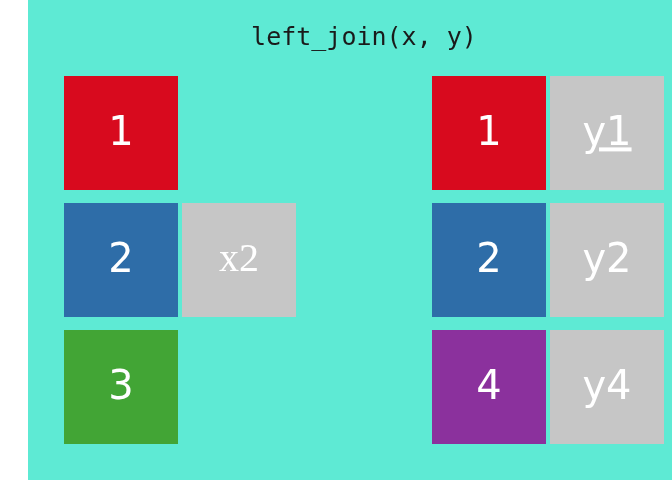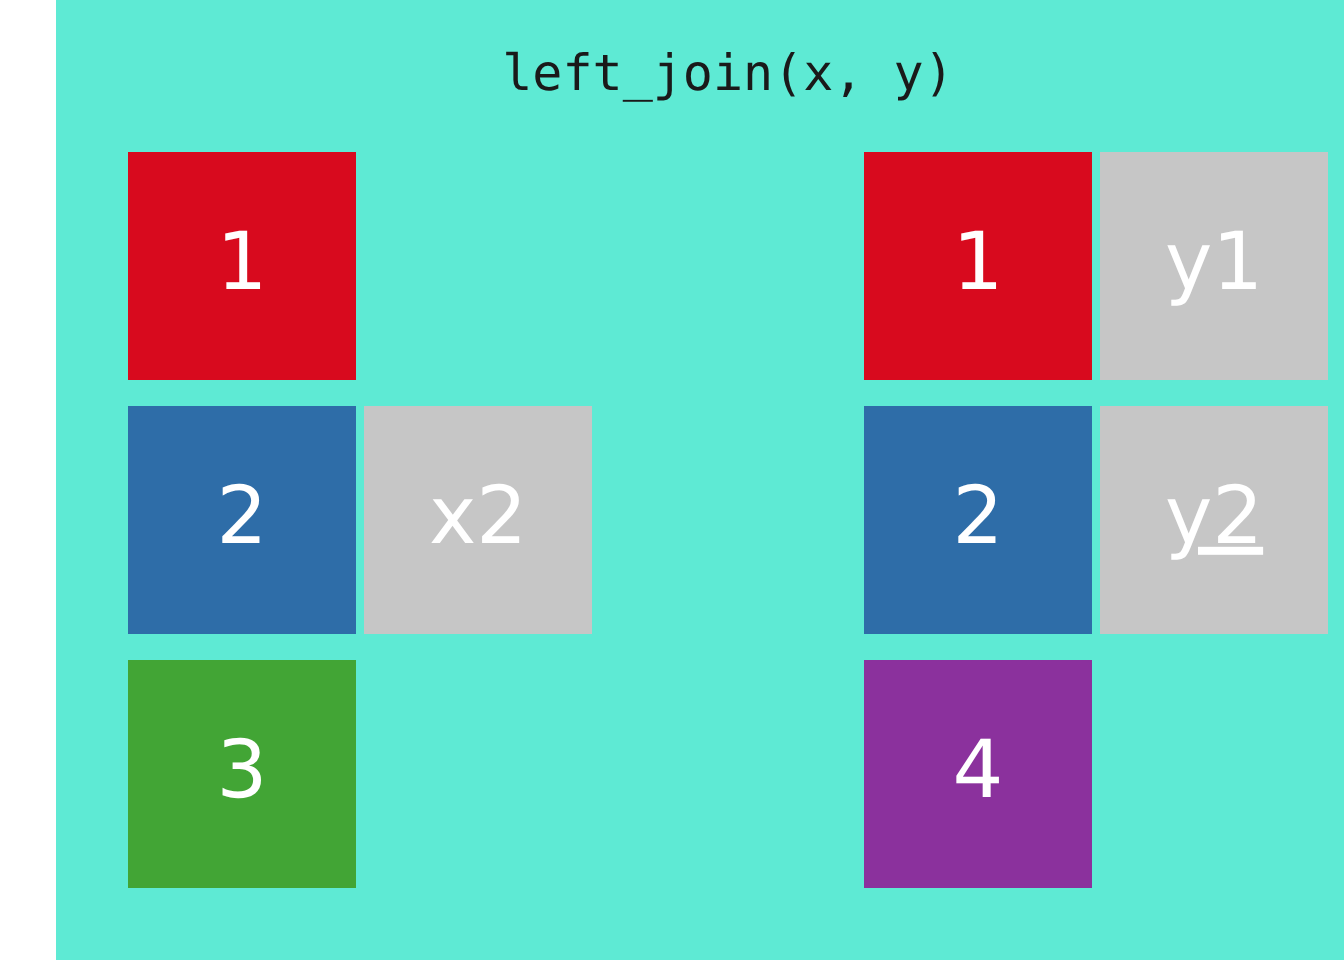--- a/index.html
+++ b/index.html
@@ -78,53 +78,56 @@
       <div class="cell cell-key" style="background-color: rgb(216, 10, 30);">
         <span class="cell-text" style="color: rgb(255, 255, 255);">1</span>
       </div>
     </div>
 
     <div class="row">
       <div class="cell cell-key" style="background-color: rgb(46, 109, 168);">
         <span class="cell-text" style="color: rgb(255, 255, 255);">2</span>
       </div>
       <div class="cell cell-val" style="background-color: rgb(198, 198, 198);">
-        <span class="cell-text" style="color: rgb(255, 255, 255);">x2</span>
+        <span class="cell-text" style="color: rgb(255, 255, 255); font-family: Liberation Serif, serif;">x2</span>
       </div>
     </div>
 
     <div class="row">
       <div class="cell cell-key" style="background-color: rgb(66, 165, 53);">
         <span class="cell-text" style="color: rgb(255, 255, 255);">3</span>
       </div>
     </div>
 
   </div>
 
   <div class="table-group" id="table-y">
 
     <div class="row">
       <div class="cell cell-key" style="background-color: rgb(216, 10, 30);">
         <span class="cell-text" style="color: rgb(255, 255, 255);">1</span>
       </div>
       <div class="cell cell-val" style="background-color: rgb(198, 198, 198);">
-        <span class="cell-text" style="color: rgb(255, 255, 255);">y1</span>
+        <span class="cell-text" style="color: rgb(255, 255, 255); text-decoration: underline;">y1</span>
       </div>
     </div>
 
     <div class="row">
       <div class="cell cell-key" style="background-color: rgb(46, 109, 168);">
         <span class="cell-text" style="color: rgb(255, 255, 255);">2</span>
       </div>
       <div class="cell cell-val" style="background-color: rgb(198, 198, 198);">
-        <span class="cell-text" style="color: rgb(255, 255, 255); text-decoration: underline;">y2</span>
+        <span class="cell-text" style="color: rgb(255, 255, 255);">y2</span>
       </div>
     </div>
 
     <div class="row">
       <div class="cell cell-key" style="background-color: rgb(139, 49, 157);">
         <span class="cell-text" style="color: rgb(255, 255, 255);">4</span>
+      </div>
+      <div class="cell cell-val" style="background-color: rgb(198, 198, 198);">
+        <span class="cell-text" style="color: rgb(255, 255, 255);">y4</span>
       </div>
     </div>
 
   </div>
 
 </div>
 
 </body></html>

